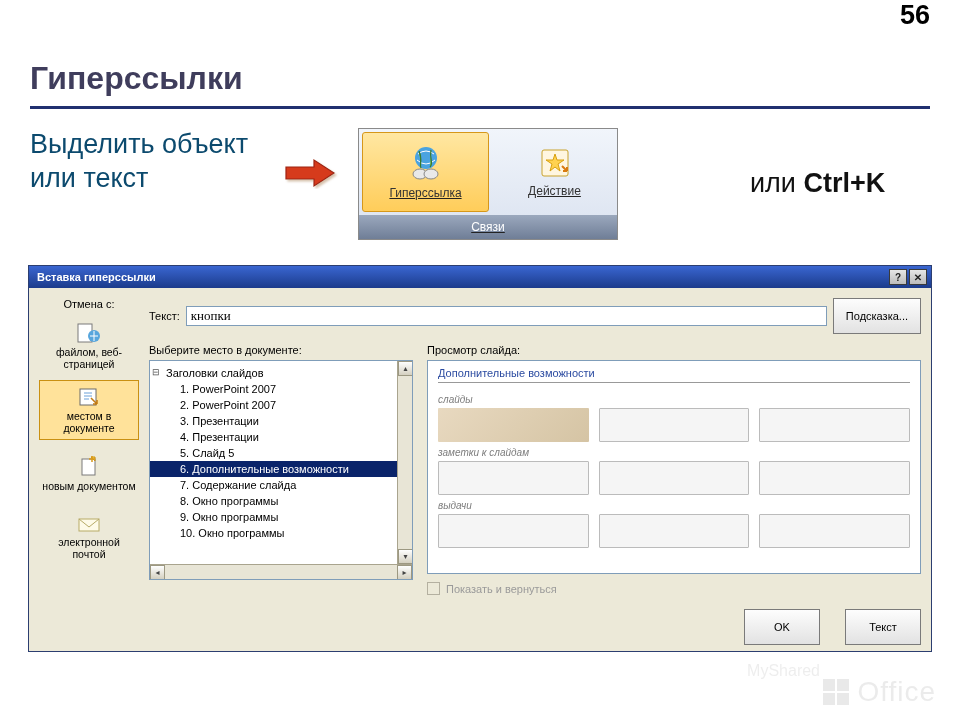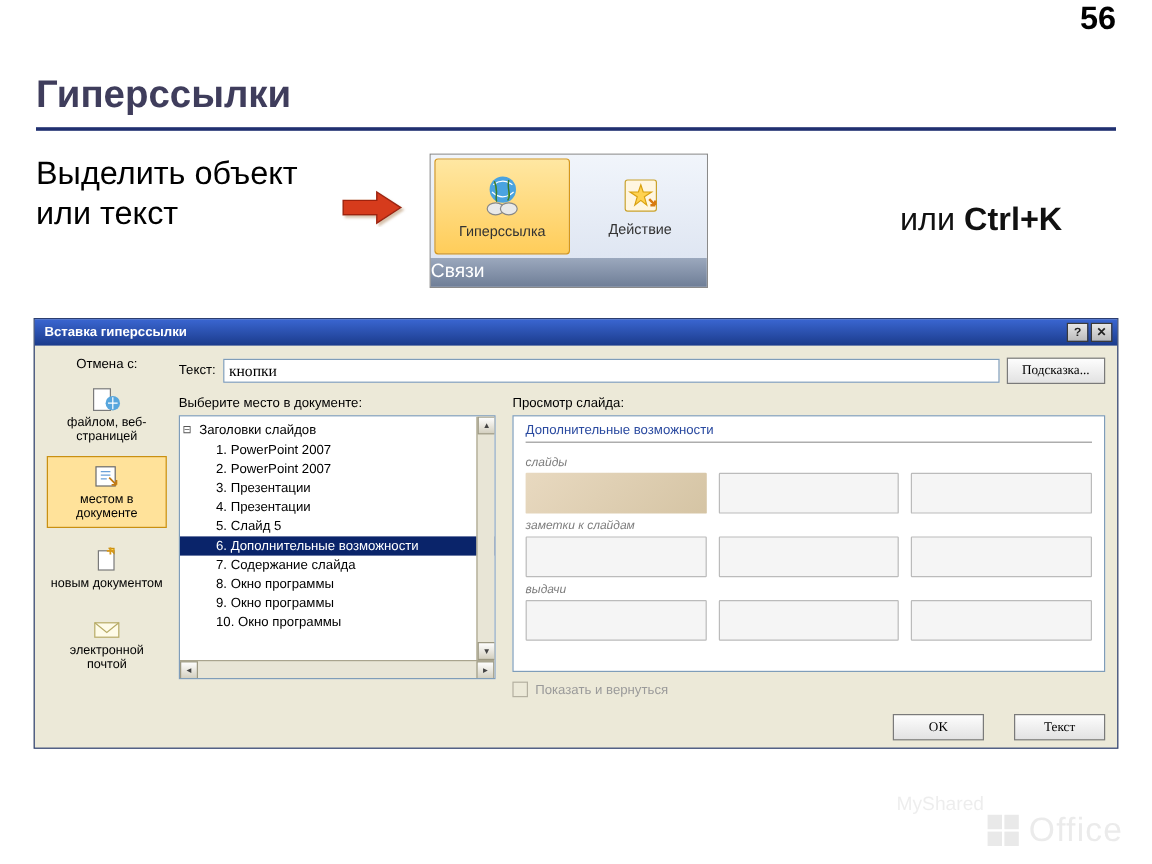--- a/index.html
+++ b/index.html
@@ -10,52 +10,52 @@
     background: #fff;
     color: #222;
     position: relative;
     overflow: hidden;
   }
 
   .page-num { position:absolute; top:0; right:30px; font-size:27px; font-weight:bold; color:#000; }
   .slide-title { position:absolute; top:60px; left:30px; font-size:32px; font-weight:bold; color:#3f3d5c; }
   .title-rule { position:absolute; top:106px; left:30px; width:900px; height:3px; background:#203070; }
 
-  .instr { position:absolute; top:128px; left:30px; font-size:27px; line-height:1.25; color:#000000; width:240px; }
+  .instr { position:absolute; top:128px; left:30px; font-size:27px; line-height:1.25; color:#0c4a6e; width:240px; }
   .arrow { position:absolute; top:155px; left:280px; width:60px; }
   .ctrlk { position:absolute; top:168px; left:750px; font-size:27px; color:#111; }
   .ctrlk b { font-weight:bold; }
 
   
-  .ribbon { position:absolute; top:128px; left:358px; width:232px; border:1px solid #8a8a8a; font-family:"Segoe UI",Tahoma,sans-serif; font-size:12px; }
+  .ribbon { position:absolute; top:128px; left:358px; width:260px; border:1px solid #8a8a8a; font-family:"Segoe UI",Tahoma,sans-serif; font-size:12px;text-decoration:underline; }
   .ribbon-body { height:86px; background:linear-gradient(#f1f5fb,#dfe6f2); display:flex; }
   .ribbon-btn { flex:1; display:flex; flex-direction:column; align-items:center; justify-content:center; cursor:pointer; }
   .ribbon-btn.sel { background:linear-gradient(#ffe7a2,#ffcd5a); border:1px solid #d6971a; margin:3px; border-radius:3px; }
   .ribbon-btn .lbl { margin-top:4px; color:#333; }
-  .ribbon-ftr { height:24px; background:linear-gradient(#9ba8bd,#6f7e97); color:#fff; font-size:16px; line-height:24px; }
+  .ribbon-ftr { height:24px; background:linear-gradient(#9ba8bd,#6f7e97); color:#fff; text-align:center; font-size:12px; line-height:24px; }
 
   
   .dialog { position:absolute; top:265px; left:28px; width:904px; border:1px solid #2c3e70; background:#ece9d8; font-family:Tahoma,sans-serif; font-size:11px; color:#000; }
   .dlg-titlebar { height:22px; background:linear-gradient(#3a66d1,#1b3b8b); color:#fff; display:flex; align-items:center; padding:0 4px; }
   .dlg-titlebar .ttl { font-weight:bold; font-size:11px; margin-left:4px; flex:1; }
   .winbtn { width:18px; height:16px; background:linear-gradient(#e6e6e6,#bcbcbc); border:1px solid #3a3a3a; margin-left:2px; display:flex; align-items:center; justify-content:center; font-size:10px; font-weight:bold; color:#222; cursor:pointer; }
 
   .dlg-body { padding:10px 10px 8px 10px; display:flex; gap:10px; }
 
   .linkcol { width:100px; flex-shrink:0; }
   .linkcol .hdr { text-align:center; margin-bottom:6px; }
   .link-opt { display:flex; flex-direction:column; align-items:center; justify-content:center; height:60px; margin-bottom:4px; text-align:center; line-height:1.1; font-size:10.5px; padding:2px; border:1px solid transparent; cursor:pointer; }
   .link-opt.sel { background:#ffe29a; border:1px solid #c99012; }
   .link-opt svg { margin-bottom:3px; }
 
   .midcol { flex:1; display:flex; flex-direction:column; }
   .textrow { display:flex; align-items:center; gap:6px; margin-bottom:10px; }
   .textrow label { white-space:nowrap; }
   .textrow input { flex:1; height:20px; border:1px solid #7f9db9; padding:1px 4px; font-family:Tahoma; font-size:13px; background:#fff; }
-  .wbtn { height:22px; border:1px solid #7a7a7a; background:linear-gradient(#fdfdfd,#e2e2e2); padding:0 12px; font-family:Liberation Serif, serif; font-size:11px; cursor:pointer; }
+  .wbtn { height:36px; border:1px solid #7a7a7a; background:linear-gradient(#fdfdfd,#e2e2e2); padding:0 12px; font-family:Liberation Sans, sans-serif; font-size:11px; cursor:pointer; }
 
   .lowerrow { display:flex; gap:14px; flex:1; }
   .treebox { width:264px; display:flex; flex-direction:column; }
   .treebox .cap { margin-bottom:4px; }
   .tree { border:1px solid #7f9db9; background:#fff; height:220px; overflow:hidden; position:relative; padding:4px 0; }
   .tree-item { padding:2px 4px 2px 30px; white-space:nowrap; font-size:11px; position:relative; cursor:pointer; }
   .tree-item.lvl0 { padding-left:16px; }
   .tree-item.lvl0::before { content:"⊟"; position:absolute; left:2px; font-size:9px; color:#555; }
   .tree-item.sel { background:#0a246a; color:#fff; }
   .tree .hscroll { position:absolute; left:0; right:0; bottom:0; height:15px; background:#e8e5d6; border-top:1px solid #a9a48e; }

